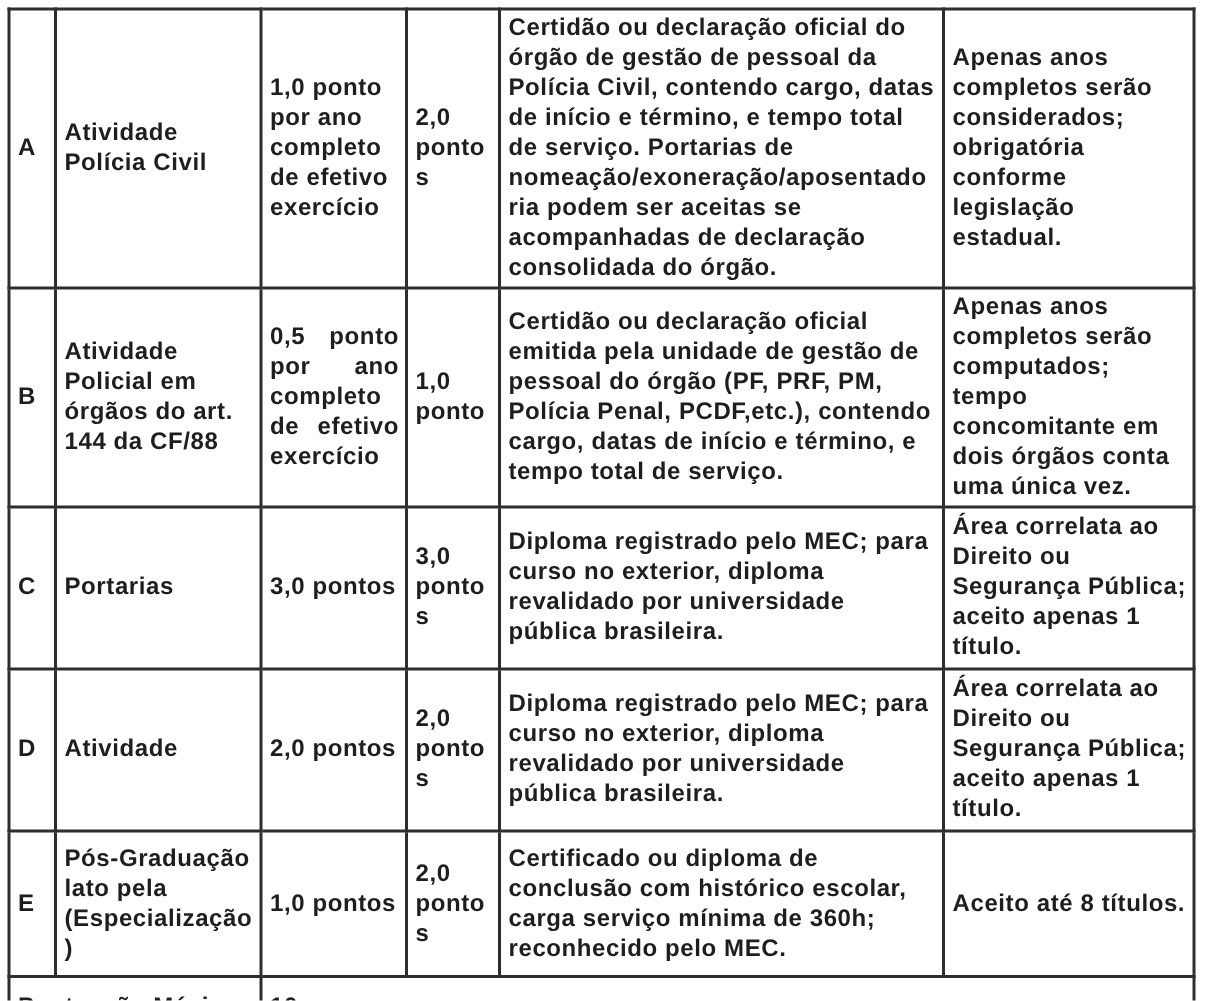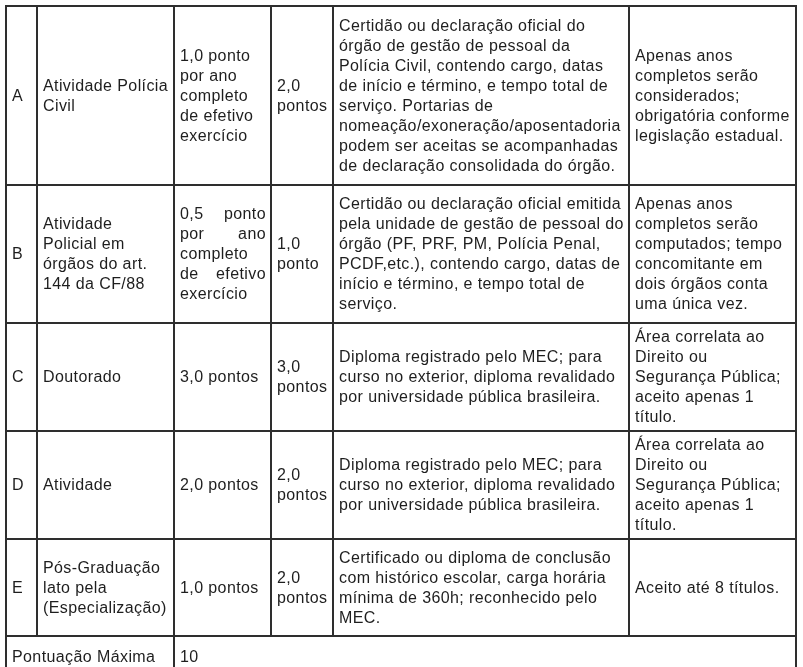--- a/index.html
+++ b/index.html
@@ -24,20 +24,21 @@
     line-height: 20px;
     letter-spacing: 0.4px;
     color: #1e1e1e;
   }
   table.scoring-table td {
     border: 2px solid #2e2e2e;
     vertical-align: middle;
     padding: 2px 4px 2px 5px;
     overflow: hidden;
     word-wrap: break-word;
+    font-weight: bold;
   }
   
   col.col-letter   { width: 31px; }
   col.col-activity { width: 137px; }
   col.col-unit     { width: 97px; }
   col.col-max      { width: 62px; }
   col.col-docs     { width: 296px; }
   col.col-notes    { width: 167px; }
 
   
@@ -77,40 +78,40 @@
       <tr class="row-b">
         <td>B</td>
         <td>Atividade Policial em órgãos do art. 144 da CF/88</td>
         <td class="justify">0,5 ponto por ano completo de efetivo exercício</td>
         <td>1,0 ponto</td>
         <td>Certidão ou declaração oficial emitida pela unidade de gestão de pessoal do órgão (PF, PRF, PM, Polícia Penal, PCDF,etc.), contendo cargo, datas de início e término, e tempo total de serviço.</td>
         <td>Apenas anos completos serão computados; tempo concomitante em dois órgãos conta uma única vez.</td>
       </tr>
       <tr class="row-c">
         <td>C</td>
-        <td>Doutorado</td>
+        <td>Portarias</td>
         <td>3,0 pontos</td>
         <td>3,0 pontos</td>
         <td>Diploma registrado pelo MEC; para curso no exterior, diploma revalidado por universidade pública brasileira.</td>
         <td>Área correlata ao Direito ou Segurança Pública; aceito apenas 1 título.</td>
       </tr>
       <tr class="row-d">
         <td>D</td>
         <td>Atividade</td>
         <td>2,0 pontos</td>
         <td>2,0 pontos</td>
         <td>Diploma registrado pelo MEC; para curso no exterior, diploma revalidado por universidade pública brasileira.</td>
         <td>Área correlata ao Direito ou Segurança Pública; aceito apenas 1 título.</td>
       </tr>
       <tr class="row-e">
         <td>E</td>
         <td>Pós-Graduação lato pela (Especialização)</td>
         <td>1,0 pontos</td>
         <td>2,0 pontos</td>
-        <td>Certificado ou diploma de conclusão com histórico escolar, carga horária mínima de 360h; reconhecido pelo MEC.</td>
+        <td>Certificado ou diploma de conclusão com histórico escolar, carga serviço mínima de 360h; reconhecido pelo MEC.</td>
         <td>Aceito até 8 títulos.</td>
       </tr>
       <tr class="row-footer">
         <td colspan="2" class="f-label">Pontuação Máxima</td>
         <td colspan="4" class="f-value">10</td>
       </tr>
     </tbody>
   </table>
 </div>
 

